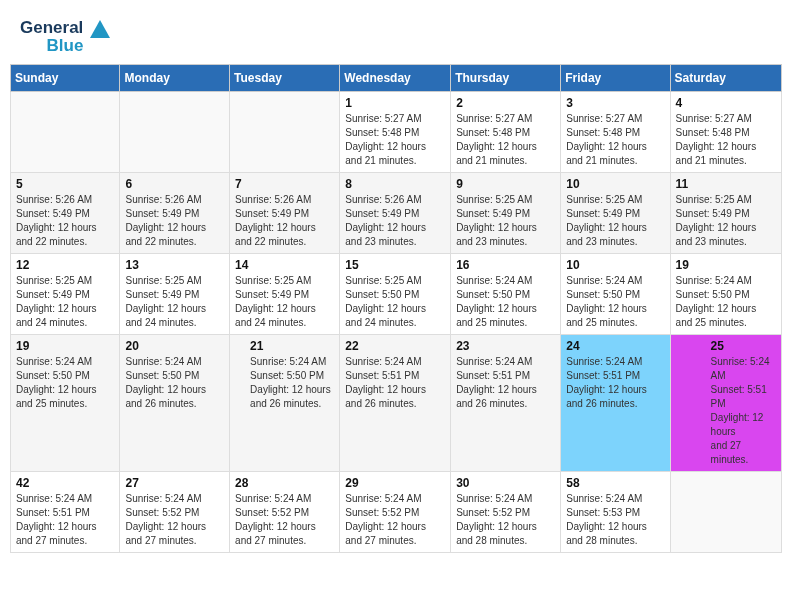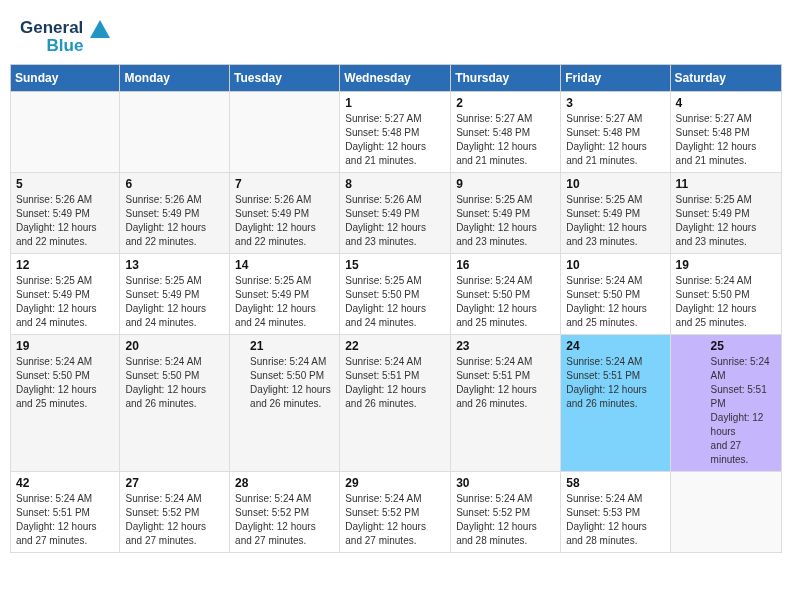--- a/index.html
+++ b/index.html
@@ -294,21 +294,21 @@
 Daylight: 12 hours
 and 26 minutes.</div>
         </td>
         <td style="background: #7dd3fc;">
           <div class="day-number">24</div>
           <div class="day-info" style="white-space: pre-line;">Sunrise: 5:24 AM
 Sunset: 5:51 PM
 Daylight: 12 hours
 and 26 minutes.</div>
         </td>
-        <td style="background: #c4b5fd; padding-left: 40px;">
+        <td style="background: #d946ef; padding-left: 40px;">
           <div class="day-number">25</div>
           <div class="day-info" style="white-space: pre-line;">Sunrise: 5:24 AM
 Sunset: 5:51 PM
 Daylight: 12 hours
 and 27 minutes.</div>
         </td>
       </tr>
       <tr>
         <td style="background: rgb(255, 255, 255);">
           <div class="day-number">42</div>

